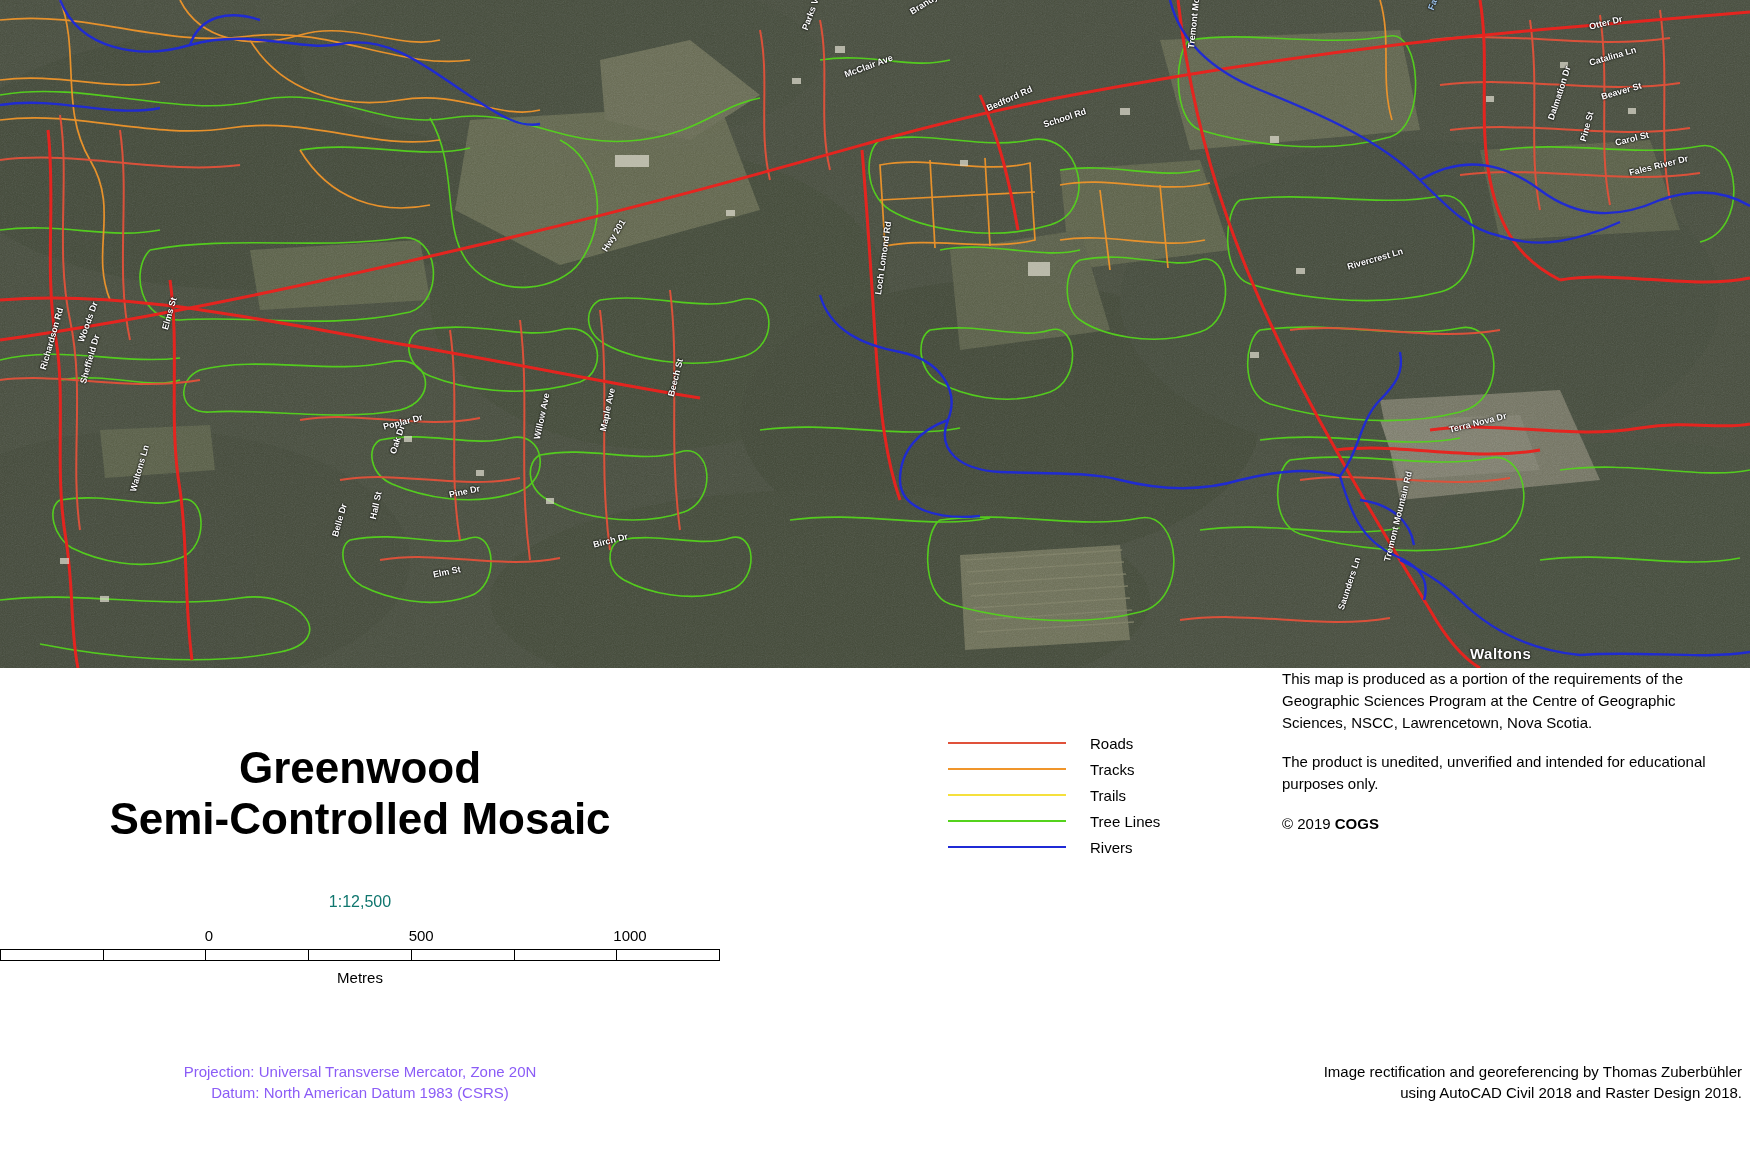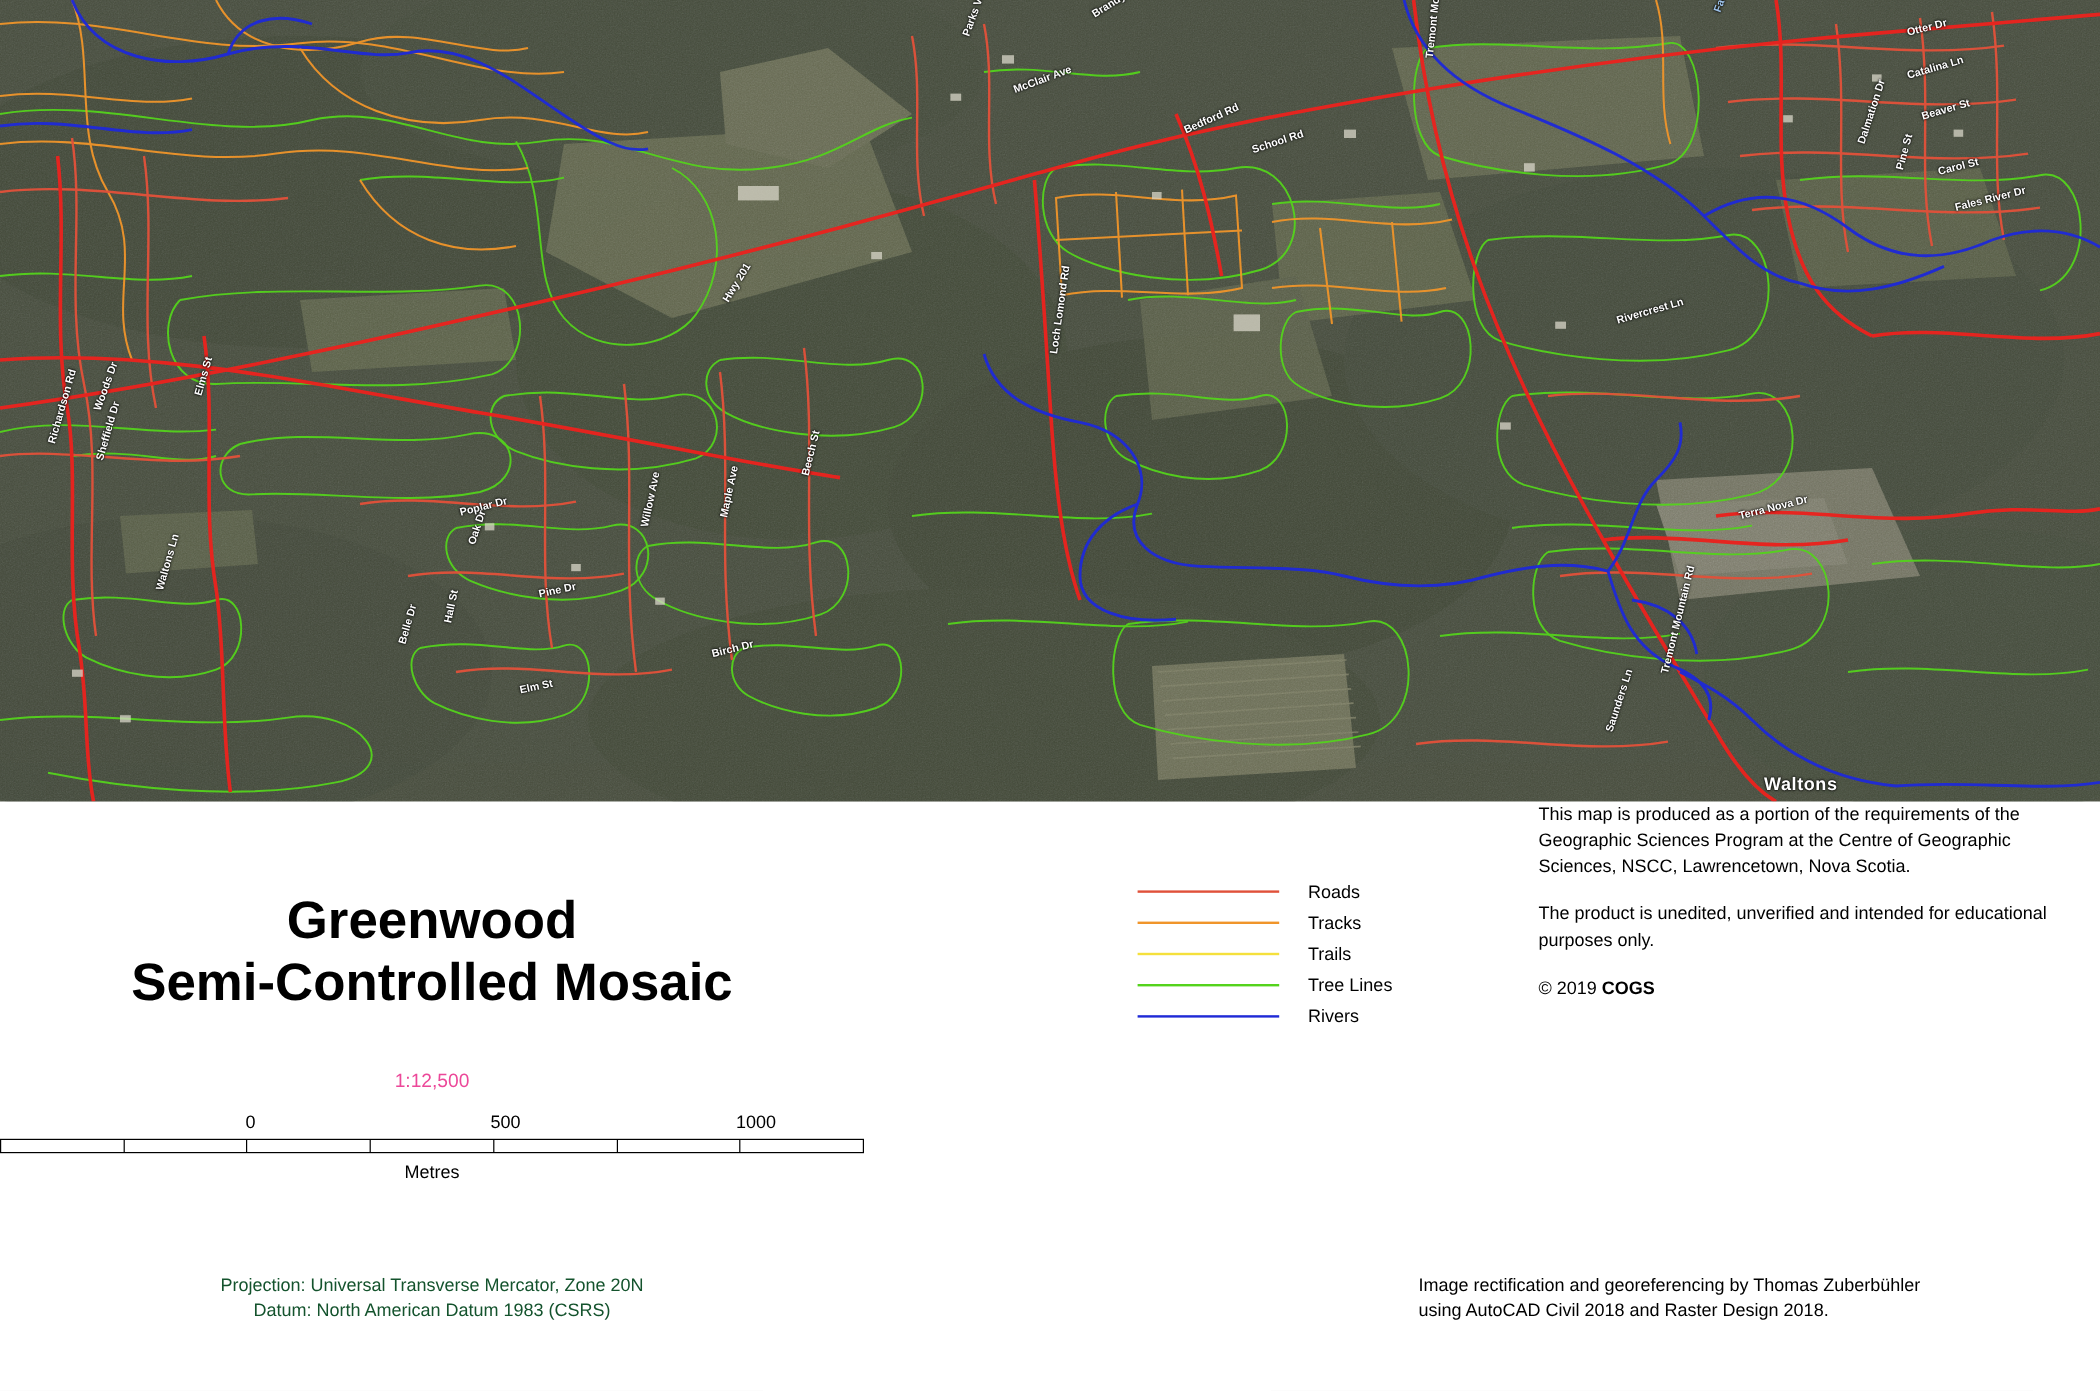--- a/index.html
+++ b/index.html
@@ -82,21 +82,21 @@
 
   #scale-block {
     position: absolute;
     left: 0;
     top: 225px;
     width: 720px;
     text-align: center;
   }
   #scale-ratio {
     font-size: 16px;
-    color: #ec4899;
+    color: #0f766e;
     margin-bottom: 16px;
   }
   #scalebar-wrap {
     position: relative;
     width: 720px;
     height: 60px;
     margin: 0 auto;
   }
   #scalebar-numbers {
     position: relative;
@@ -176,28 +176,28 @@
 
   
   #footer-left {
     position: absolute;
     left: 0;
     bottom: 55px;
     width: 720px;
     text-align: center;
     font-size: 15px;
     line-height: 1.45;
-    color: #14532d;
+    color: #8b5cf6;
   }
   #footer-right {
     position: absolute;
     right: 8px;
     bottom: 55px;
     width: 560px;
-    text-align: left;
+    text-align: right;
     font-size: 15px;
     line-height: 1.45;
     color: #000;
   }
 </style>
 </head>
 <body>
 
 <div id="map-area">
   <svg id="map-canvas" viewBox="0 0 1750 668" preserveAspectRatio="none">

